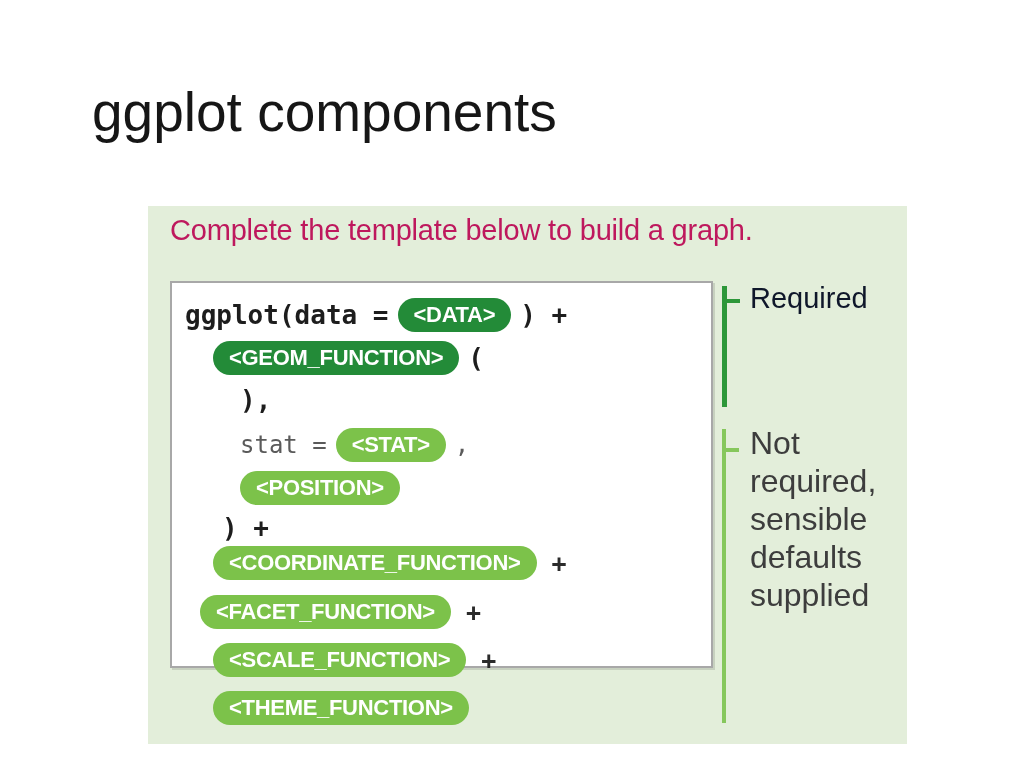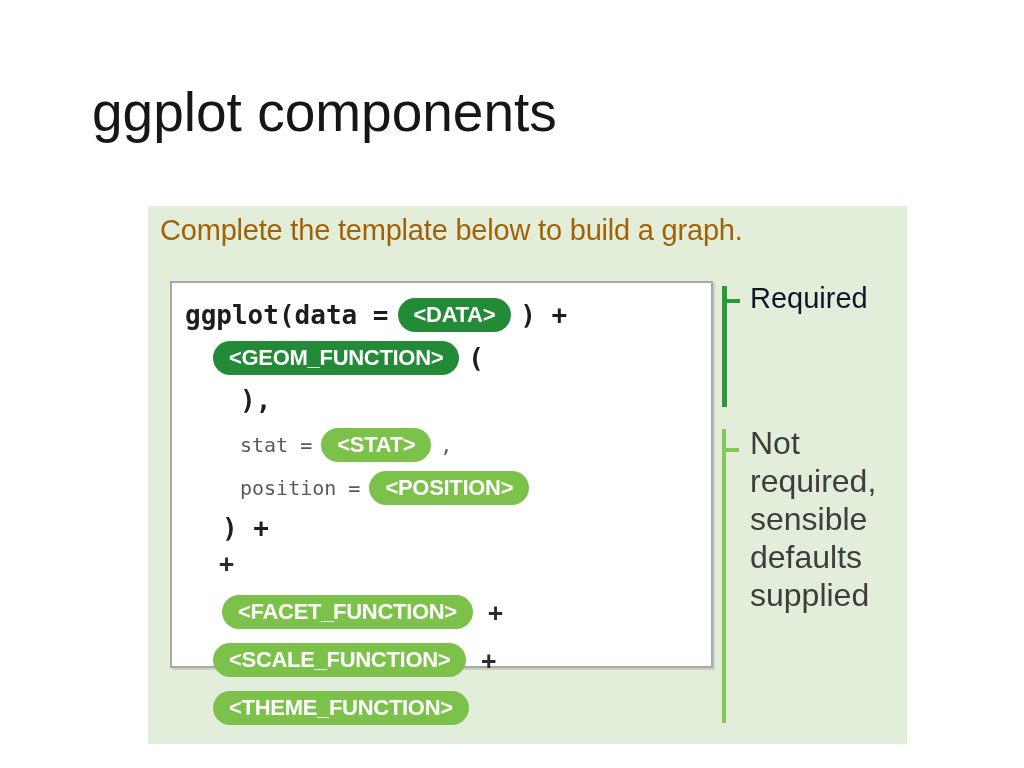--- a/index.html
+++ b/index.html
@@ -25,22 +25,22 @@
     font-size:55px;font-weight:300;color:#161616;
     letter-spacing:0px;
     font-family:"Liberation Sans", sans-serif;
   }
   .panel{
     position:absolute;left:148px;top:206px;
     width:759px;height:538px;
     background:var(--panel-bg,#e3eeda);
   }
   .panel-heading{
-    position:absolute;left:12px;top:8px;
-    font-size:29px;color:#a16207;
+    position:absolute;left:22px;top:8px;
+    font-size:29px;color:#be185d;
     letter-spacing:-0.2px;
   }
   .code-box{
     position:absolute;left:22px;top:75px;
     width:543px;height:387px;
     background:#ffffff;
     border:2px solid #a8a8a8;
     box-shadow:2px 2px 0 rgba(0,0,0,0.12);
   }
   .code-row{
@@ -48,31 +48,31 @@
     display:flex;align-items:center;gap:9px;
     height:36px;white-space:pre;
   }
   .row-1{left:13px;top:14px;}
   .row-2{left:41px;top:57px;}
   .row-3{left:68px;top:99px;}
   .row-4{left:68px;top:144px;}
   .row-5{left:68px;top:187px;}
   .row-6{left:50px;top:227px;}
   .row-7{left:41px;top:262px;}
-  .row-8{left:50px;top:311px;text-align:right;}
+  .row-8{left:28px;top:311px;text-align:right;}
   .row-9{left:41px;top:359px;}
   .row-10{left:41px;top:407px;}
   .seg{display:inline-flex;align-items:center;}
   .seg.req{
     font-family:"DejaVu Sans Mono", monospace;
     font-weight:bold;font-size:26px;color:var(--code-black,#1d1d1d);
   }
   .seg.opt{
     font-family:"DejaVu Sans Mono", monospace;
-    font-weight:normal;font-size:20px;color:var(--code-gray,#5a5a5a);text-align:center;
+    font-weight:normal;font-size:24px;color:var(--code-gray,#5a5a5a);text-align:center;
   }
   .seg.plus{
     font-family:"DejaVu Sans Mono", monospace;
     font-weight:bold;font-size:25px;color:#2b2b2b;
     margin-left:6px;
   }
   .seg.pill-dark,.seg.pill-light{
     height:34px;border-radius:17px;
     padding:10px 16px;
     font-family:"Liberation Sans", sans-serif;
@@ -104,23 +104,23 @@
 
 <div class="panel">
   <div class="panel-heading">Complete the template below to build a graph.</div>
 
   <div class="code-box">
     <div>
         <div class="code-row row-1"><span class="seg req">ggplot(data =</span><span class="seg pill-dark">&lt;DATA&gt;</span><span class="seg req">) +</span></div>
         <div class="code-row row-2"><span class="seg pill-dark">&lt;GEOM_FUNCTION&gt;</span><span class="seg req">(</span></div>
         <div class="code-row row-3"><span class="seg req">),</span></div>
         <div class="code-row row-4"><span class="seg opt">stat =</span><span class="seg pill-light">&lt;STAT&gt;</span><span class="seg opt">,</span></div>
-        <div class="code-row row-5"><span class="seg opt">position =</span><span class="seg pill-light">&lt;POSITION&gt;</span></div>
+        <div class="code-row row-5"><span class="seg pill-light">&lt;POSITION&gt;</span></div>
         <div class="code-row row-6"><span class="seg req">) +</span></div>
-        <div class="code-row row-7"><span class="seg plus">+</span></div>
+        <div class="code-row row-7"><span class="seg pill-light">&lt;COORDINATE_FUNCTION&gt;</span><span class="seg plus">+</span></div>
         <div class="code-row row-8"><span class="seg pill-light">&lt;FACET_FUNCTION&gt;</span><span class="seg plus">+</span></div>
         <div class="code-row row-9"><span class="seg pill-light">&lt;SCALE_FUNCTION&gt;</span><span class="seg plus">+</span></div>
         <div class="code-row row-10"><span class="seg pill-light">&lt;THEME_FUNCTION&gt;</span></div>
       </div>
   </div>
 
   <div class="bracket req-line"></div>
   <div class="bracket req-tick"></div>
   <div class="required-label">Required</div>
 

